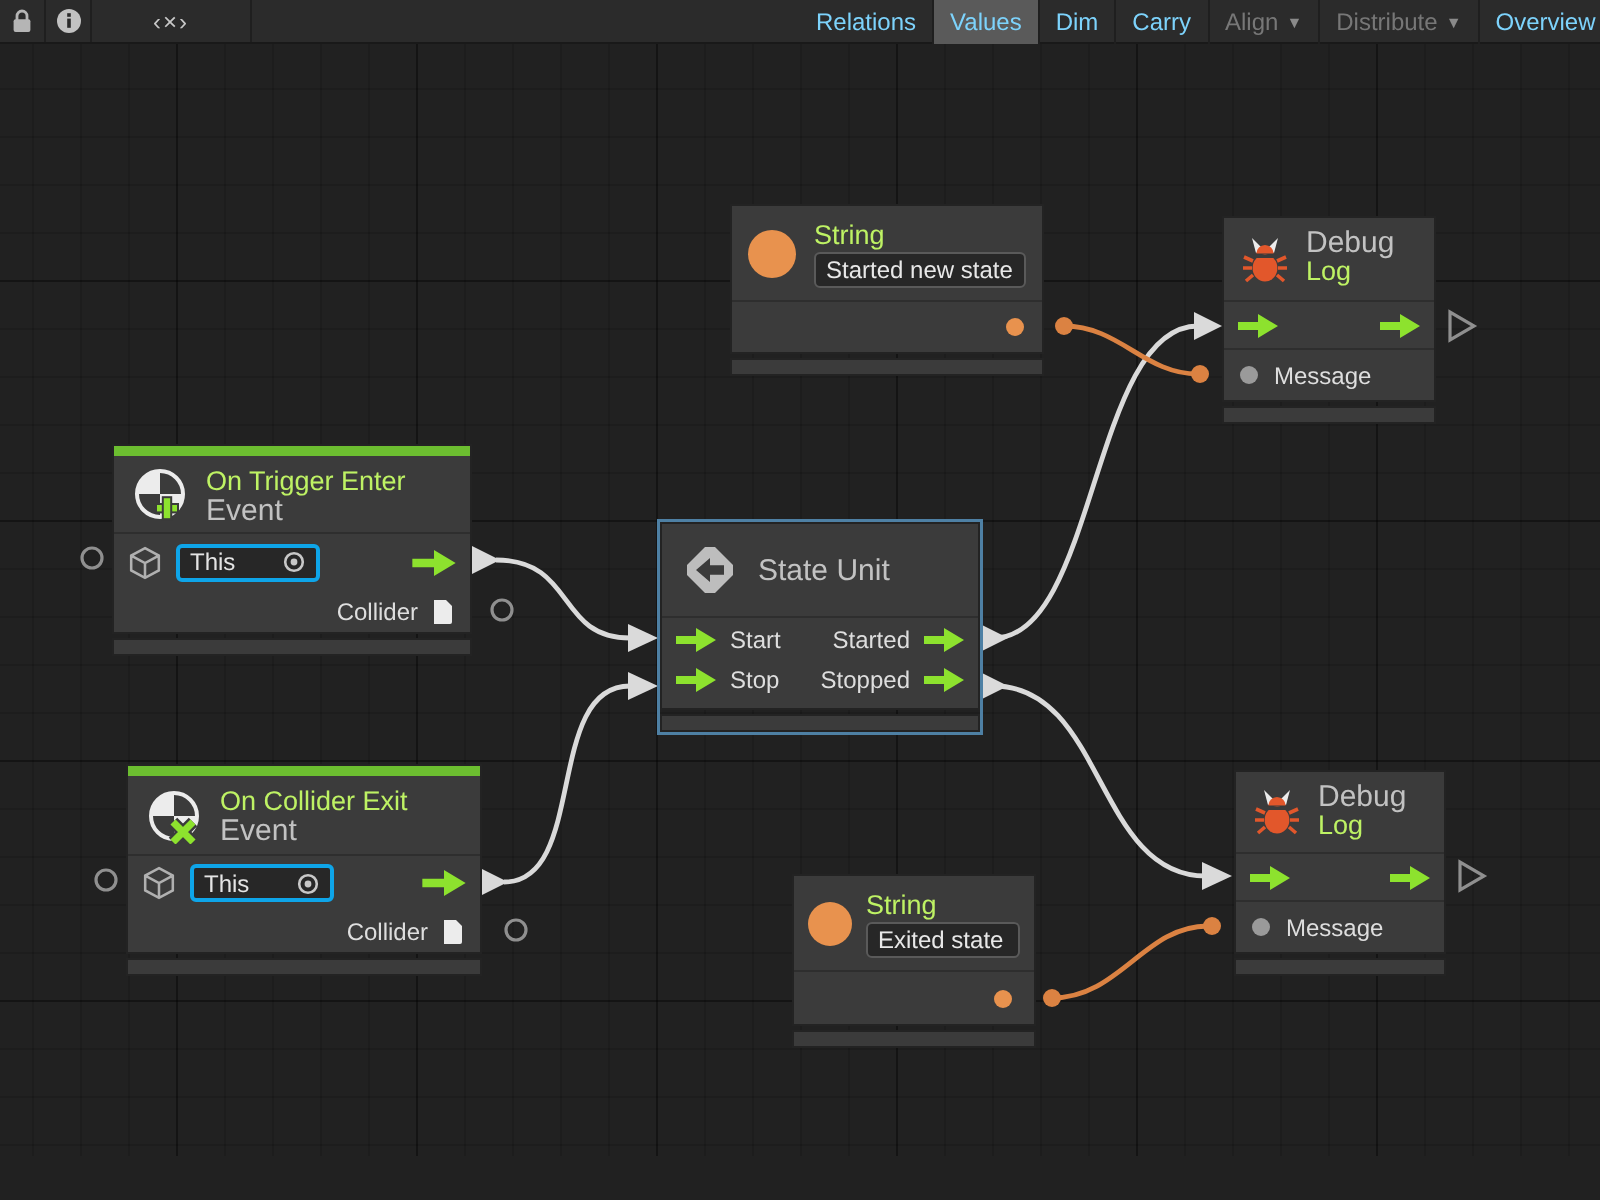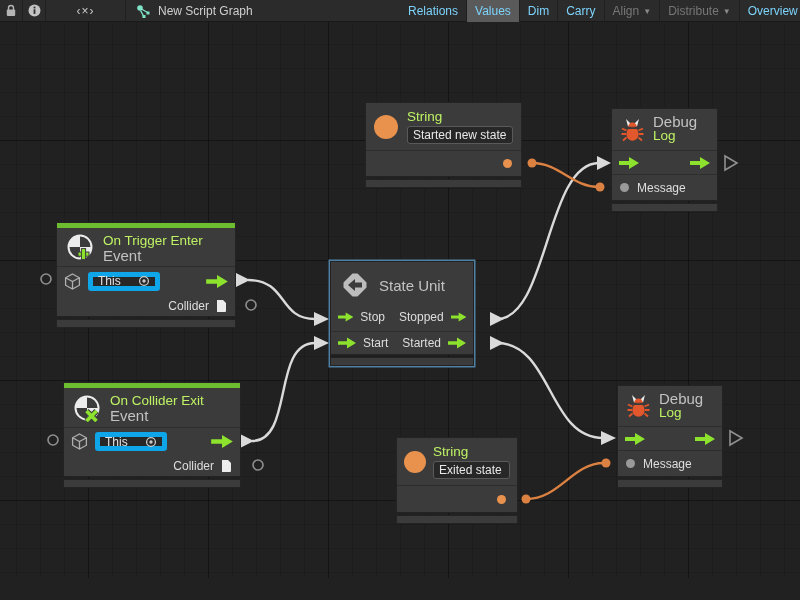--- a/index.html
+++ b/index.html
@@ -60,21 +60,21 @@
   .sub { font-size:15px; color:#c2c2c2; line-height:13px; }
   .ttl { font-size:13.5px; color:#bef264; line-height:16px; }
   .prow { display:flex; align-items:center; border-top:1px solid #2e2e2e; }
   .plabel { font-size:12px; color:#dedede; }
   .spacer { flex:1; }
   .dot { width:9px; height:9px; border-radius:50%; }
   .dot.orange { background:#E8924E; }
   .dot.gray { background:#9a9a9a; }
   input.field { background:#272727; border:1px solid #5a5a5a; border-radius:3px; color:#e8e8e8;
     font-size:12px; padding:0 5px; height:18px; width:100%; font-family:"Liberation Sans","DejaVu Sans",sans-serif; }
-  .dd { background:#272727; border:5px solid #0ea5e9; border-radius:3px; display:flex;
+  .dd { background:#272727; border:2px solid #0ea5e9; border-radius:3px; display:flex;
     align-items:center; justify-content:space-between; padding:0 5px; height:19px; width:72px;
     color:#e4e4e4; font-size:12px; }
 </style>
 </head>
 <body>
 
 <div id="app">
 
 
   <div id="toolbar">
@@ -86,29 +86,20 @@
     </div>
     <div class="tseg" id="seg-info">
       <svg width="13" height="13" viewBox="0 0 13 13">
         <circle cx="6.5" cy="6.5" r="6" fill="#c2c2c2"></circle>
         <rect x="5.6" y="5.3" width="1.8" height="4.6" fill="#2b2b2b"></rect>
         <rect x="5.6" y="2.6" width="1.8" height="1.8" fill="#2b2b2b"></rect>
       </svg>
     </div>
     <div class="tseg" id="seg-code">
       <span>‹×›</span>
-    </div>
-    <div class="tseg" id="seg-graph">
-      <svg width="15" height="14" viewBox="0 0 15 14">
-        <circle cx="4" cy="4" r="2.8" fill="#7FE3C7"></circle>
-        <path d="M5.5 5 L11.5 8.5 M4.5 6.5 L7.5 12" stroke="#7FE3C7" stroke-width="1.4" fill="none"></path>
-        <rect x="10.5" y="7.5" width="3" height="3" fill="#7FE3C7"></rect>
-        <rect x="6.5" y="11" width="3" height="3" fill="#7FE3C7"></rect>
-      </svg>
-      <span>New Script Graph</span>
     </div>
     <div id="tb-right">
       <div class="tbtn">
           <span>Relations</span>
         </div>
       <div class="tbtn active">
           <span>Values</span>
         </div>
       <div class="tbtn">
           <span>Dim</span>
@@ -253,53 +244,53 @@
         <div class="prow" style="height:21px; padding:0 8px; gap:7px; justify-content:flex-end; border-top:none;">
           <span class="plabel">Collider</span>
           <svg width="11" height="14" viewBox="0 0 11 14">
             <path d="M1 1 H7 L10 4 V12 Q10 13 9 13 H1 Z" fill="#ececec"></path>
           </svg>
         </div>
       </div>
       <div class="node-footer"></div>
     </div>
 
-    <div class="node selected" style="left:330px; top:239px; width:144px;">
+    <div class="node selected" style="left:330px; top:239px; width:160px;">
       <div class="node-main">
         <div class="nhead" style="padding:6px 9px; height:46px;">
           <svg width="30" height="30" viewBox="0 0 30 30">
             <polygon points="15,1 29,15 15,29 1,15" fill="#bdbdbd"></polygon>
             <rect x="12.5" y="-1.5" width="5" height="5" fill="#3b3b3b"></rect>
             <rect x="12.5" y="26.5" width="5" height="5" fill="#3b3b3b"></rect>
             <rect x="-1.5" y="12.5" width="5" height="5" fill="#3b3b3b"></rect>
             <rect x="26.5" y="12.5" width="5" height="5" fill="#3b3b3b"></rect>
             <polygon points="8,15 15,9 15,12.6 22,12.6 22,17.4 15,17.4 15,21" fill="#3b3b3b"></polygon>
           </svg>
           <div>
             <div class="sub">State Unit</div>
           </div>
         </div>
+        <div class="prow" style="height:23px; padding:0 7px; gap:7px;">
+          <svg width="20" height="12" viewBox="0 0 20 12">
+              <polygon points="0,4 10,4 10,0 20,6 10,12 10,8 0,8" fill="#8DE22E"></polygon>
+            </svg>
+          <span class="plabel">Start</span>
+          <div class="spacer"></div>
+          <span class="plabel">Started</span>
+          <svg width="20" height="12" viewBox="0 0 20 12">
+              <polygon points="0,4 10,4 10,0 20,6 10,12 10,8 0,8" fill="#8DE22E"></polygon>
+            </svg>
+        </div>
         <div class="prow" style="height:23px; padding:0 7px 6px 7px; gap:7px; border-top:none;">
           <svg width="20" height="12" viewBox="0 0 20 12">
               <polygon points="0,4 10,4 10,0 20,6 10,12 10,8 0,8" fill="#8DE22E"></polygon>
             </svg>
           <span class="plabel">Stop</span>
           <div class="spacer"></div>
           <span class="plabel">Stopped</span>
-          <svg width="20" height="12" viewBox="0 0 20 12">
-              <polygon points="0,4 10,4 10,0 20,6 10,12 10,8 0,8" fill="#8DE22E"></polygon>
-            </svg>
-        </div>
-        <div class="prow" style="height:23px; padding:0 7px; gap:7px;">
-          <svg width="20" height="12" viewBox="0 0 20 12">
-              <polygon points="0,4 10,4 10,0 20,6 10,12 10,8 0,8" fill="#8DE22E"></polygon>
-            </svg>
-          <span class="plabel">Start</span>
-          <div class="spacer"></div>
-          <span class="plabel">Started</span>
           <svg width="20" height="12" viewBox="0 0 20 12">
               <polygon points="0,4 10,4 10,0 20,6 10,12 10,8 0,8" fill="#8DE22E"></polygon>
             </svg>
         </div>
       </div>
       <div class="node-footer"></div>
     </div>
 
     <div class="node" style="left:63px; top:360px; width:178px;">
       <div class="node-main">

